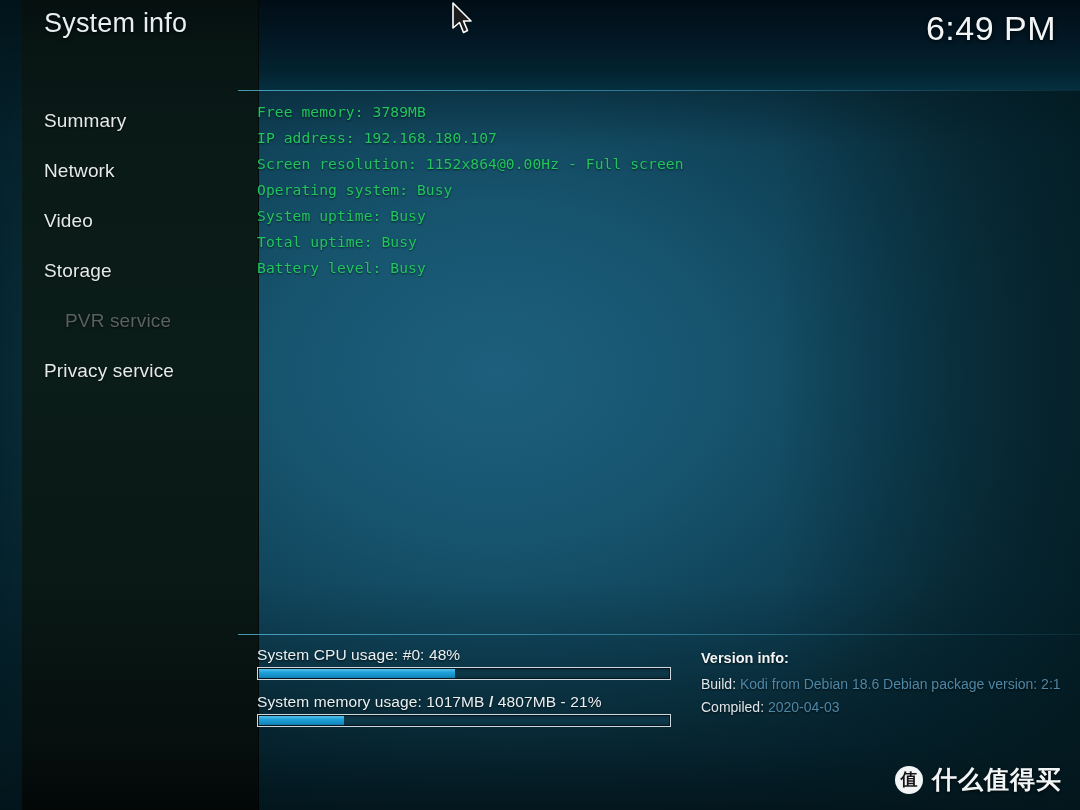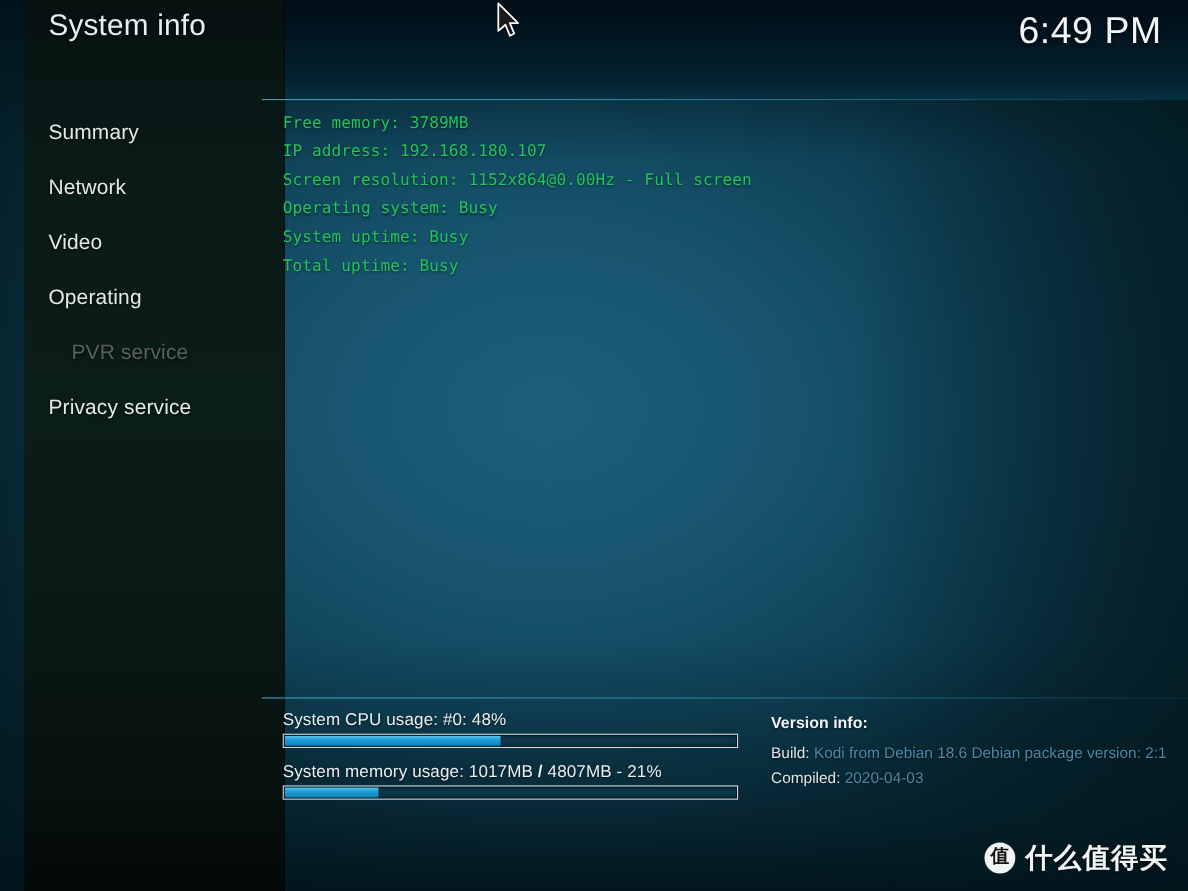--- a/index.html
+++ b/index.html
@@ -184,36 +184,37 @@
   <div id="header">
     <div id="clock">6:49 PM</div>
   </div>
 
   <div id="sidebar">
     <div id="sidebar-title">System info</div>
     <div id="sidebar-menu">
       <div class="menu-item">Summary</div>
       <div class="menu-item">Network</div>
       <div class="menu-item">Video</div>
-      <div class="menu-item">Operating</div>
+      <div class="menu-item">Storage</div>
       <div class="menu-item disabled">PVR service</div>
       <div class="menu-item">Privacy service</div>
     </div>
   </div>
 
   <div class="hsep" id="sep-top"></div>
   <div class="hsep" id="sep-bottom"></div>
 
   <div id="info-list">
     <div class="info-line">Free memory: 3789MB</div>
     <div class="info-line">IP address: 192.168.180.107</div>
     <div class="info-line">Screen resolution: 1152x864@0.00Hz - Full screen</div>
     <div class="info-line">Operating system: Busy</div>
     <div class="info-line">System uptime: Busy</div>
     <div class="info-line">Total uptime: Busy</div>
+    <div class="info-line">Battery level: Busy</div>
   </div>
 
   <div id="usage-panel">
     <div class="usage-label">System CPU usage: #0:  48%</div>
     <div class="pbar">
       <div class="pbar-fill" id="cpu-fill" style="width: calc(48% - 2px);"></div>
     </div>
     <div class="usage-label"><span>System memory usage: 1017MB </span><b>/</b><span> 4807MB - 21%</span></div>
     <div class="pbar">
       <div class="pbar-fill" id="mem-fill" style="width: calc(21% - 2px);"></div>

